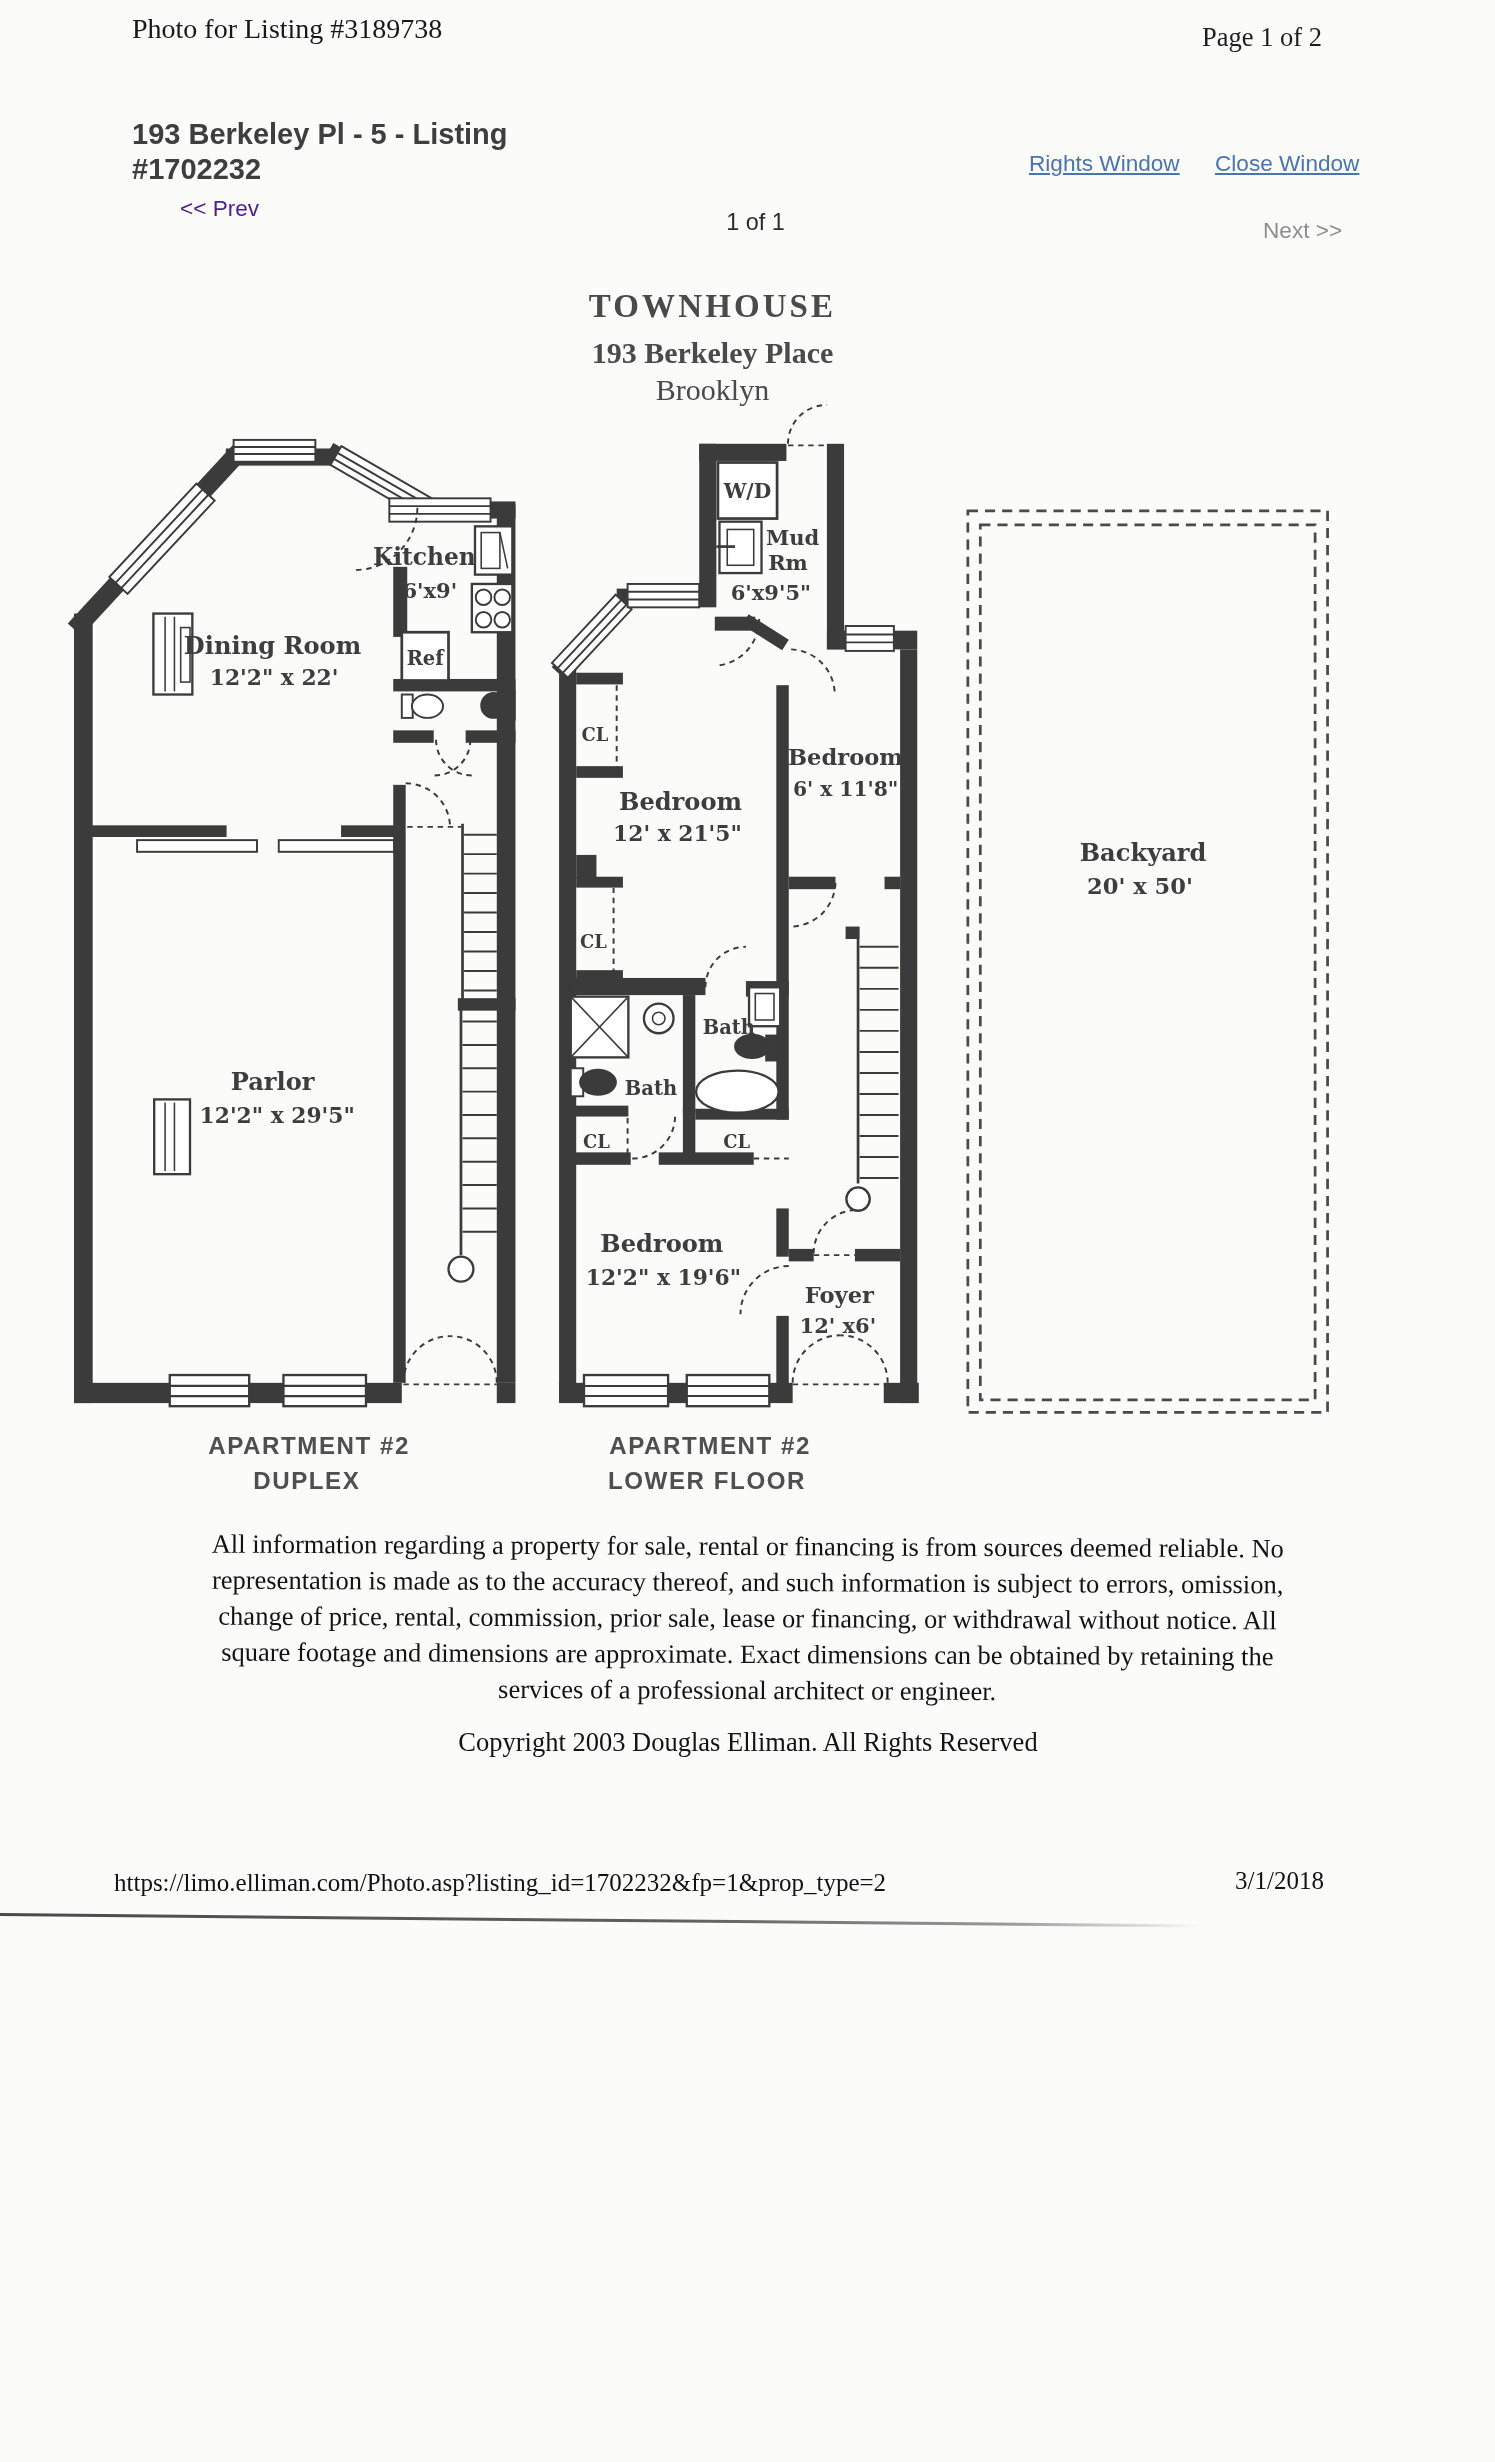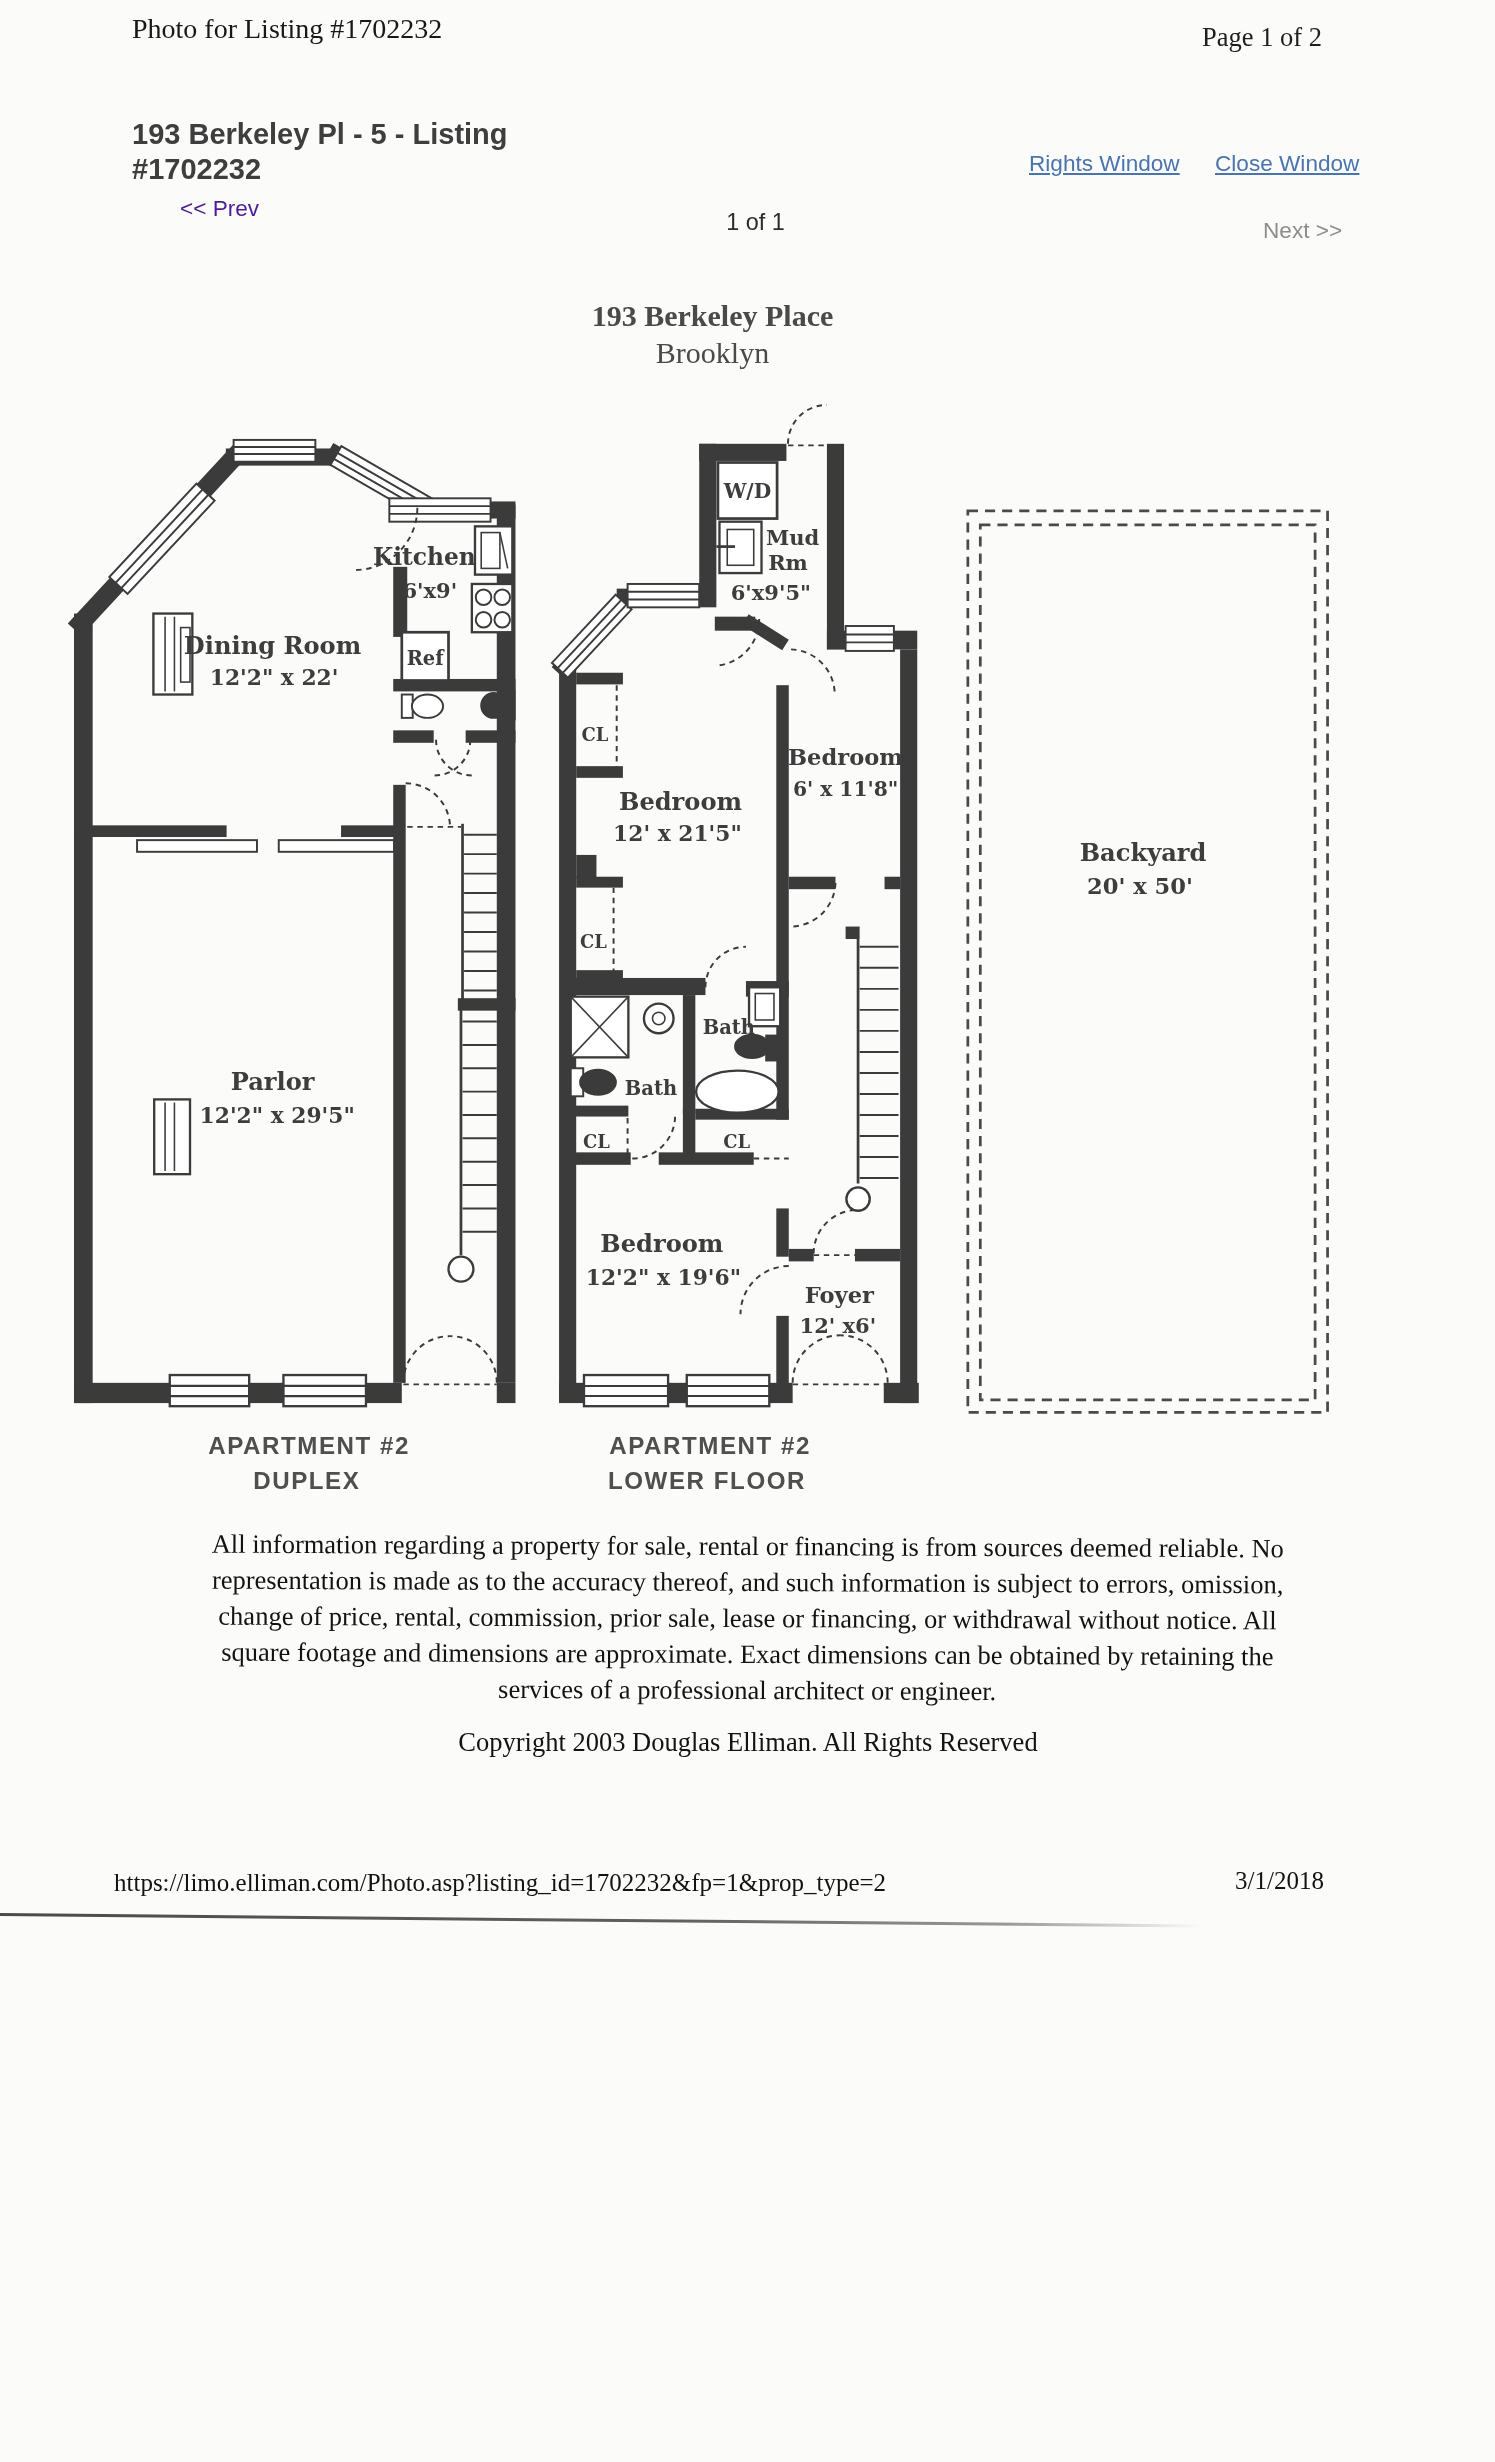--- a/index.html
+++ b/index.html
@@ -29,36 +29,37 @@
   .footer-date{left:1235px;top:1867px;font-size:25px;color:#131313;}
   .scanline{left:-3.1px;top:1913px;width:1230px;height:3.1px;border-radius:1.6px;
     background:linear-gradient(90deg,#4a4a4a,#5f5f5f 55%,#989898 82%,rgba(150,150,150,0) 98%);
     transform:rotate(0.55deg);transform-origin:left top;}
   svg text{font-family:"DejaVu Serif", serif;font-weight:bold;fill:#3d3d3d;}
   svg text.apt{font-family:"Liberation Sans", sans-serif;letter-spacing:2px;fill:#4f4f4f;}
 </style>
 </head>
 <body>
 
-<div class="abs header-left serif">Photo for Listing #1702232</div>
+<div class="abs header-left serif">Photo for Listing #3189738</div>
 <div class="abs header-right serif">Page 1 of 2</div>
 
 <div class="abs listing-title sans">
   <div>193 Berkeley Pl - 5 - Listing</div>
   <div>#1702232</div>
 </div>
 
 <a class="abs link print-link">Rights Window</a>
 <a class="abs link close-link">Close Window</a>
 
 <div class="abs nav-prev">&lt;&lt; Prev</div>
 <div class="abs nav-counter">1 of 1</div>
 <div class="abs nav-next">Next &gt;&gt;</div>
 
 <div class="abs plan-title serif">
+  <div class="t1">TOWNHOUSE</div>
   <div class="t2">193 Berkeley Place</div>
   <div class="t3">Brooklyn</div>
 </div>
 
 <svg class="abs" style="left:0;top:0" width="1495" height="2462" viewBox="0 0 1920 3162">
 
   <g fill="#3b3b3b" stroke="none">
 
     <rect x="95" y="788" width="24" height="1014"></rect>
     <rect x="95" y="1776" width="123" height="26"></rect>

